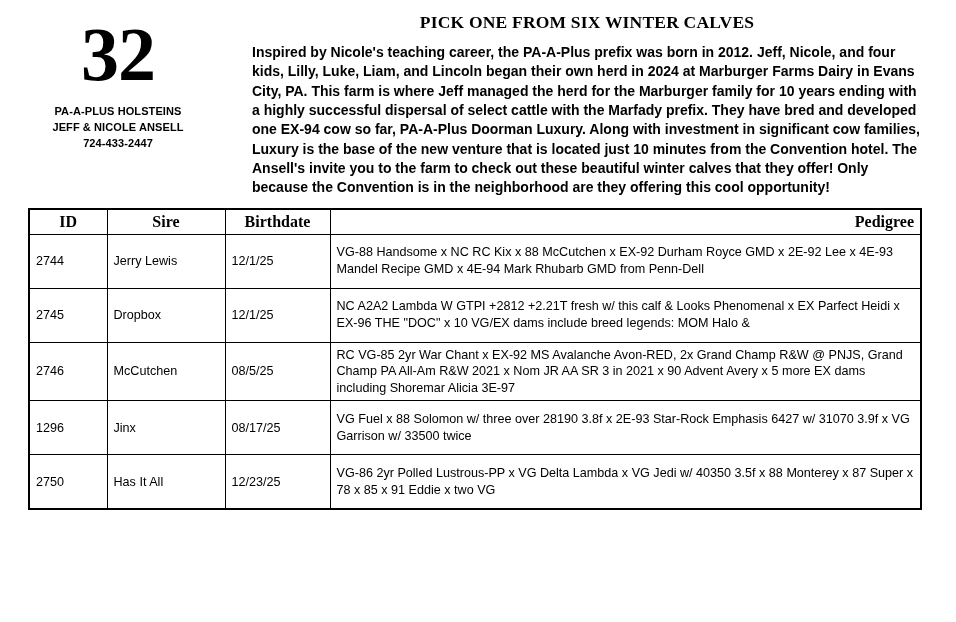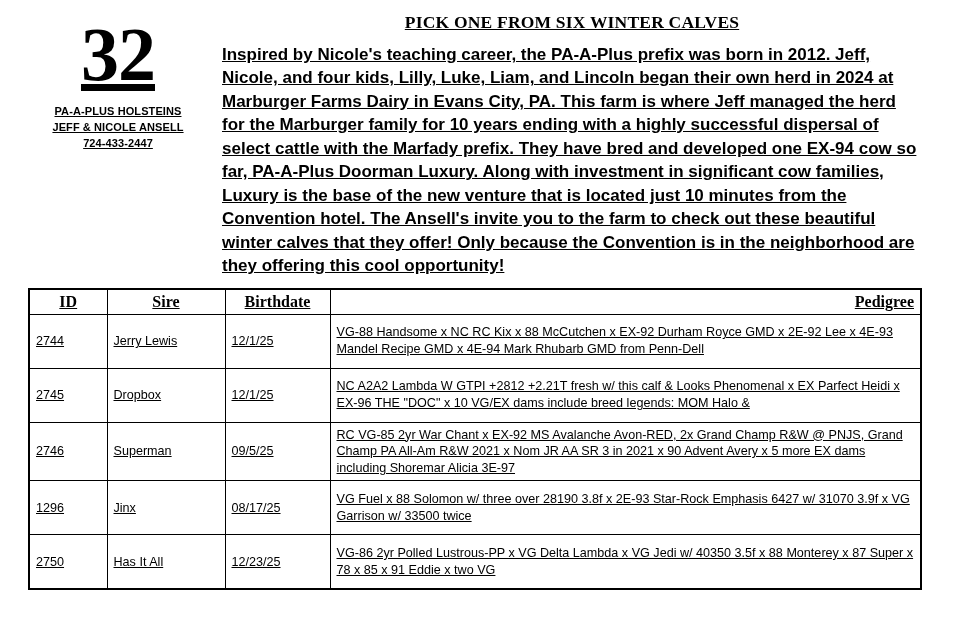--- a/index.html
+++ b/index.html
@@ -12,21 +12,20 @@
     height: 622px;
     font-family: "Liberation Serif", serif;
     color: #000000;
     overflow: hidden;
   }
   .page {
     position: relative;
     width: 956px;
     height: 522px;
     box-sizing: border-box;
-    text-decoration: underline;
   }
 
   
   .header {
     display: flex;
     align-items: flex-start;
     padding: 6px 34px 0 18px;
   }
   .lot-block {
     width: 200px;
@@ -45,33 +44,34 @@
     margin-top: 14px;
     font-family: "Liberation Sans", sans-serif;
     font-weight: bold;
     font-size: 11px;
     line-height: 1.45;
     letter-spacing: 0.1px;
   }
   .title-block {
     flex: 1 1 auto;
     padding-left: 4px;
+    margin-left: 30px;
   }
   .sale-title {
     text-align: center;
     font-family: "Liberation Serif", serif;
     font-weight: bold;
     font-size: 17.5px;
     letter-spacing: 0.2px;
     margin: 6px 0 10px 0;
   }
   .blurb {
     font-family: "Liberation Sans", sans-serif;
     font-weight: bold;
-    font-size: 17px;
+    font-size: 14px;
     line-height: 1.38;
     text-align: left;
   }
 
   
   .table-wrap {
     padding: 10px 34px 0 28px;
   }
   table.calves {
     border-collapse: collapse;
@@ -164,22 +164,22 @@
           <td class="c-ped">VG-88 Handsome x NC RC Kix x 88 McCutchen x EX-92 Durham Royce GMD x 2E-92 Lee x 4E-93 Mandel Recipe GMD x 4E-94 Mark Rhubarb GMD from Penn-Dell</td>
         </tr>
         <tr>
           <td class="c-id">2745</td>
           <td class="c-sire">Dropbox</td>
           <td class="c-bd">12/1/25</td>
           <td class="c-ped">NC A2A2 Lambda W GTPI +2812 +2.21T fresh w/ this calf &amp; Looks Phenomenal x EX Parfect Heidi x EX-96 THE "DOC" x 10 VG/EX dams include breed legends: MOM Halo &amp;</td>
         </tr>
         <tr>
           <td class="c-id">2746</td>
-          <td class="c-sire">Superman</td>
-          <td class="c-bd">09/5/25</td>
+          <td class="c-sire">McCutchen</td>
+          <td class="c-bd">08/5/25</td>
           <td class="c-ped">RC VG-85 2yr  War Chant x EX-92 MS Avalanche Avon-RED, 2x Grand Champ R&amp;W @ PNJS, Grand Champ PA All-Am R&amp;W 2021 x Nom JR AA SR 3 in 2021 x 90 Advent Avery x 5 more EX dams including Shoremar Alicia 3E-97</td>
         </tr>
         <tr>
           <td class="c-id">1296</td>
           <td class="c-sire">Jinx</td>
           <td class="c-bd">08/17/25</td>
           <td class="c-ped">VG Fuel x 88 Solomon w/ three over 28190 3.8f x 2E-93 Star-Rock Emphasis 6427 w/ 31070 3.9f x VG Garrison w/ 33500 twice</td>
         </tr>
         <tr>
           <td class="c-id">2750</td>

